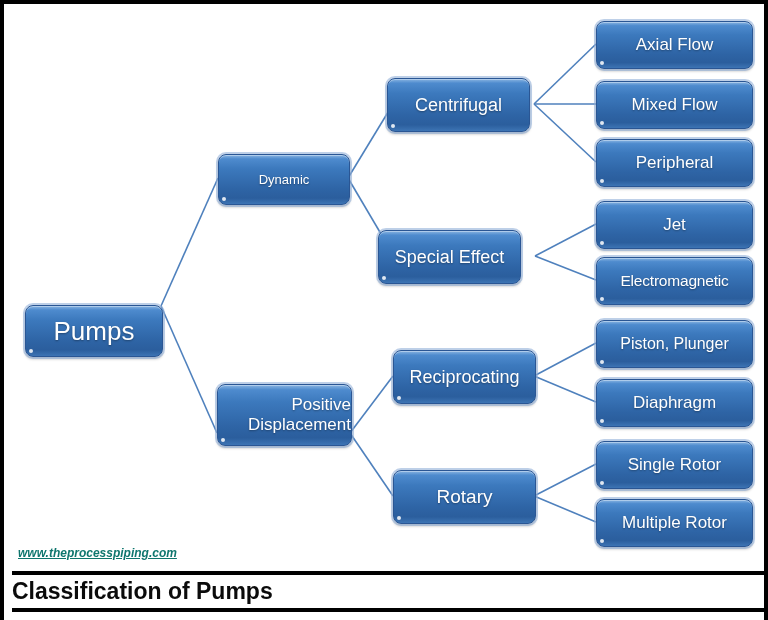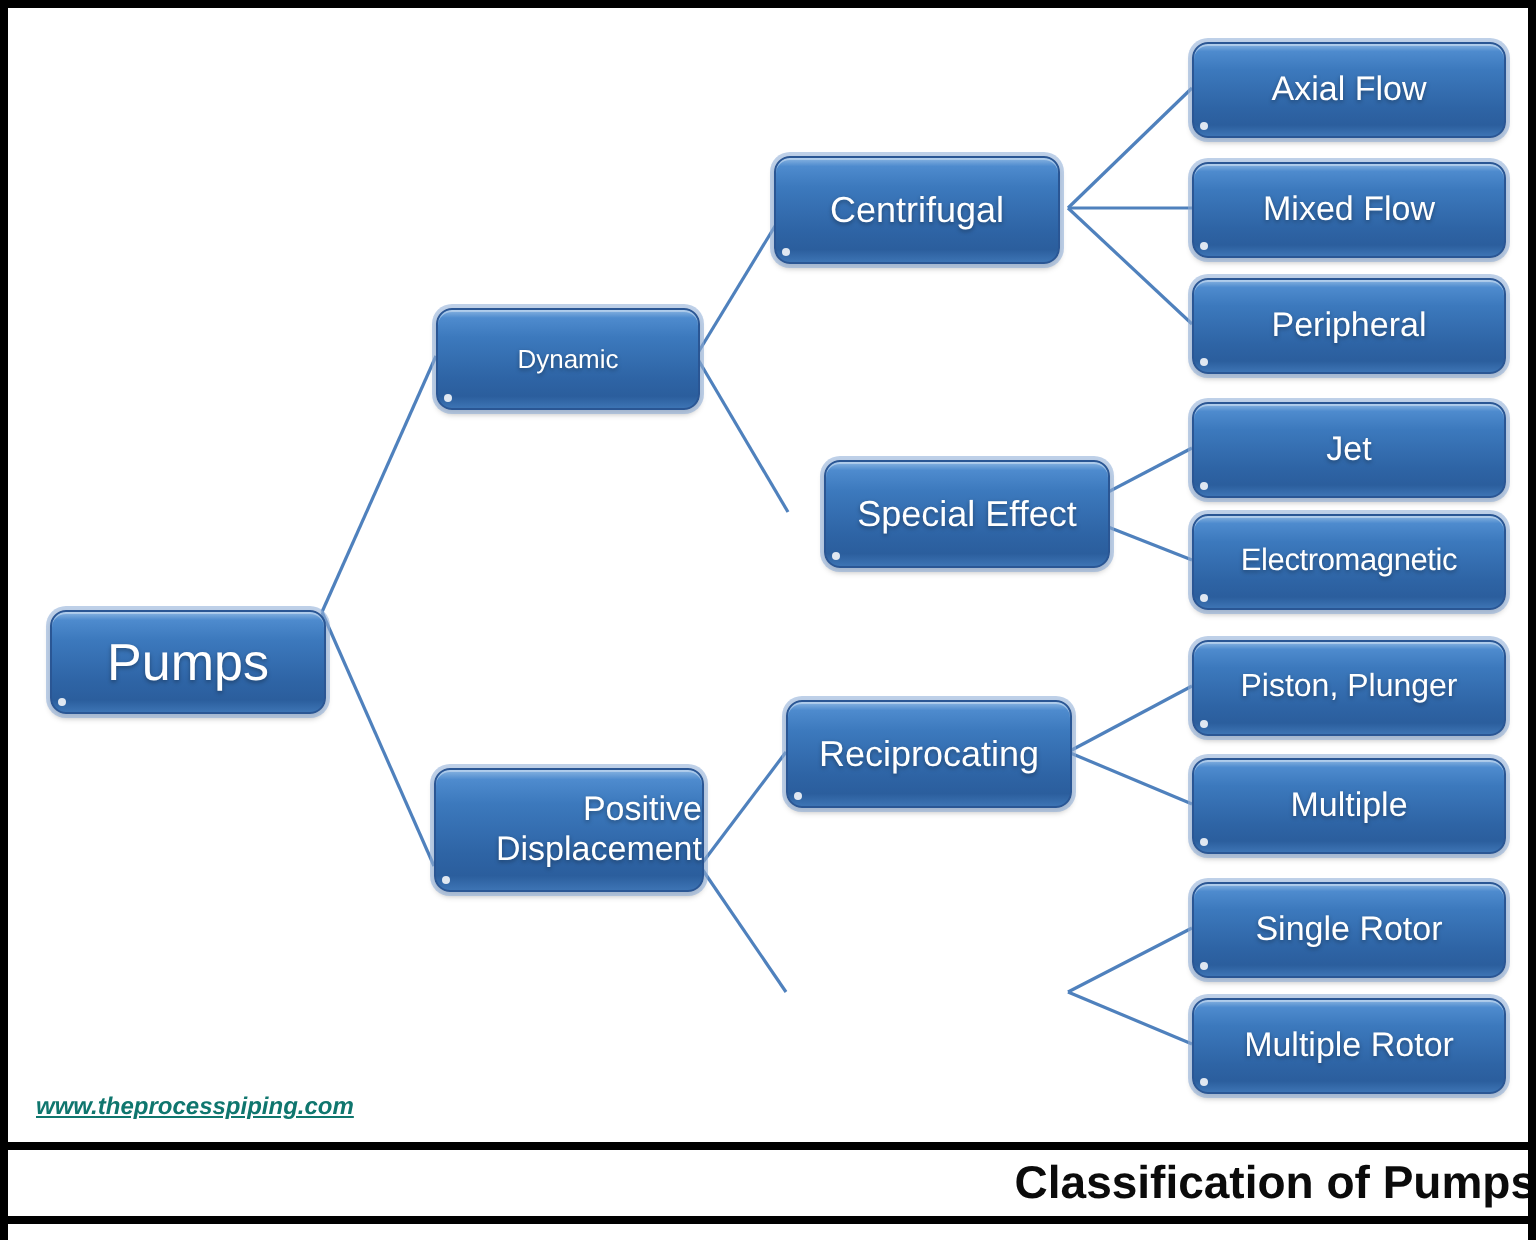--- a/index.html
+++ b/index.html
@@ -30,23 +30,23 @@
   .leaf  { font-size:17px; }
   .two-line { font-size:17px; line-height:1.2; white-space:normal; }
   .tight { font-size:15.5px; letter-spacing:-0.2px; }
   .semi-tight { font-size:16px; }
   .website {
     position:absolute; left:18px; top:546px; z-index:3;
     font-size:12px; font-weight:bold; font-style:italic; text-decoration:underline;
     color:#0f766e;
   }
   .title-bar {
-    position:absolute; left:0; right:0; top:571px; height:41px; z-index:4;
+    position:absolute; left:12px; right:0; top:571px; height:41px; z-index:4;
     border-top:4px solid #000; border-bottom:4px solid #000;
-    display:flex; align-items:center; justify-content:flex-end;
+    display:flex; align-items:center; justify-content:flex-start;
     background:#fff; box-sizing:border-box;
   }
   .title-text { font-size:23px; font-weight:bold; color:#0b0b0b; }
 </style>
 </head>
 <body>
 
 <div class="page">
 
   <svg class="connectors" width="768" height="620">
@@ -68,30 +68,31 @@
       <line x1="534" y1="496" x2="596" y2="522"></line>
     </g>
   </svg>
 
   <div class="node root" style="left:25px;top:281px;width:136px;height:50px;">Pumps</div>
 
   <div class="node mid" style="left:218px;top:154px;width:130px;height:49px;font-size:13px;">Dynamic</div>
   <div class="node two-line" style="left:217px;top:384px;width:133px;height:60px;">Positive Displacement</div>
 
   <div class="node mid" style="left:387px;top:78px;width:141px;height:52px;">Centrifugal</div>
-  <div class="node mid" style="left:412px;top:230px;width:141px;height:52px;">Special Effect</div>
+  <div class="node mid" style="left:378px;top:230px;width:141px;height:52px;">Special Effect</div>
   <div class="node mid" style="left:393px;top:350px;width:141px;height:52px;">Reciprocating</div>
+  <div class="node mid" style="left:393px;top:470px;width:141px;height:52px;font-size:19px;">Rotary</div>
 
   <div class="node leaf" style="left:596px;top:21px;width:155px;height:46px;">Axial Flow</div>
   <div class="node leaf" style="left:596px;top:81px;width:155px;height:46px;">Mixed Flow</div>
   <div class="node leaf" style="left:596px;top:201px;width:155px;height:46px;">Jet</div>
   <div class="node leaf" style="left:596px;top:139px;width:155px;height:46px;">Peripheral</div>
   <div class="node leaf tight" style="left:596px;top:257px;width:155px;height:46px;">Electromagnetic</div>
   <div class="node leaf semi-tight" style="left:596px;top:320px;width:155px;height:46px;">Piston, Plunger</div>
-  <div class="node leaf" style="left:596px;top:379px;width:155px;height:46px;">Multiple</div>
+  <div class="node leaf" style="left:596px;top:379px;width:155px;height:46px;">Diaphragm</div>
   <div class="node leaf" style="left:596px;top:441px;width:155px;height:46px;">Single Rotor</div>
   <div class="node leaf" style="left:596px;top:499px;width:155px;height:46px;">Multiple Rotor</div>
 
   <div class="website">www.theprocesspiping.com</div>
   <div class="title-bar">
     <span class="title-text">Classification of Pumps</span>
   </div>
 
   <div class="frame"></div>
 </div>

